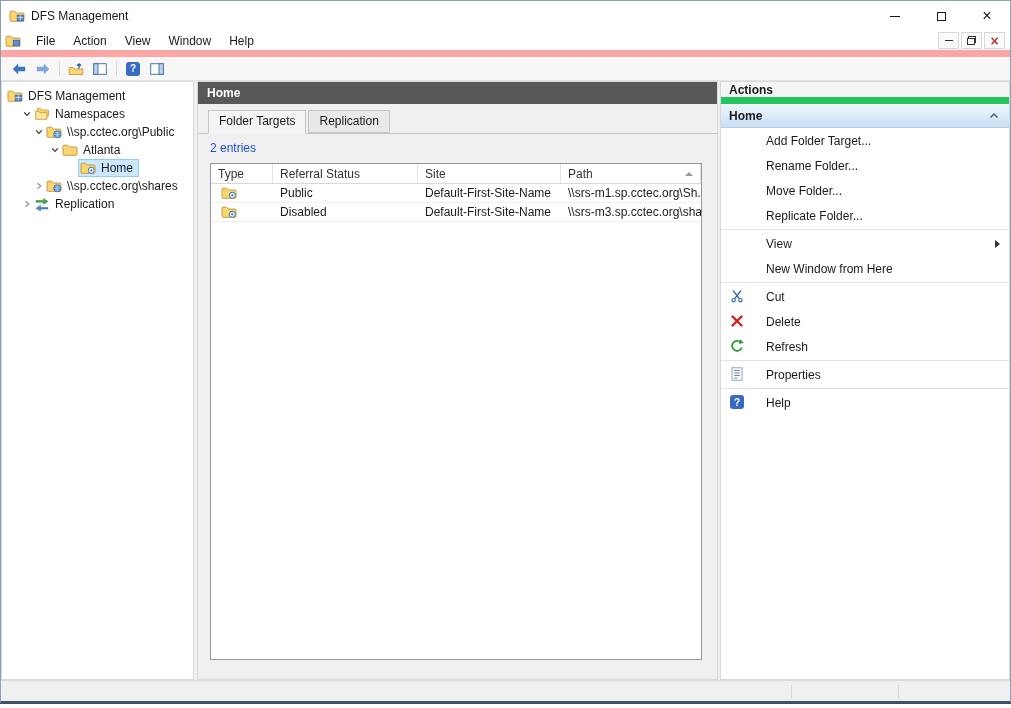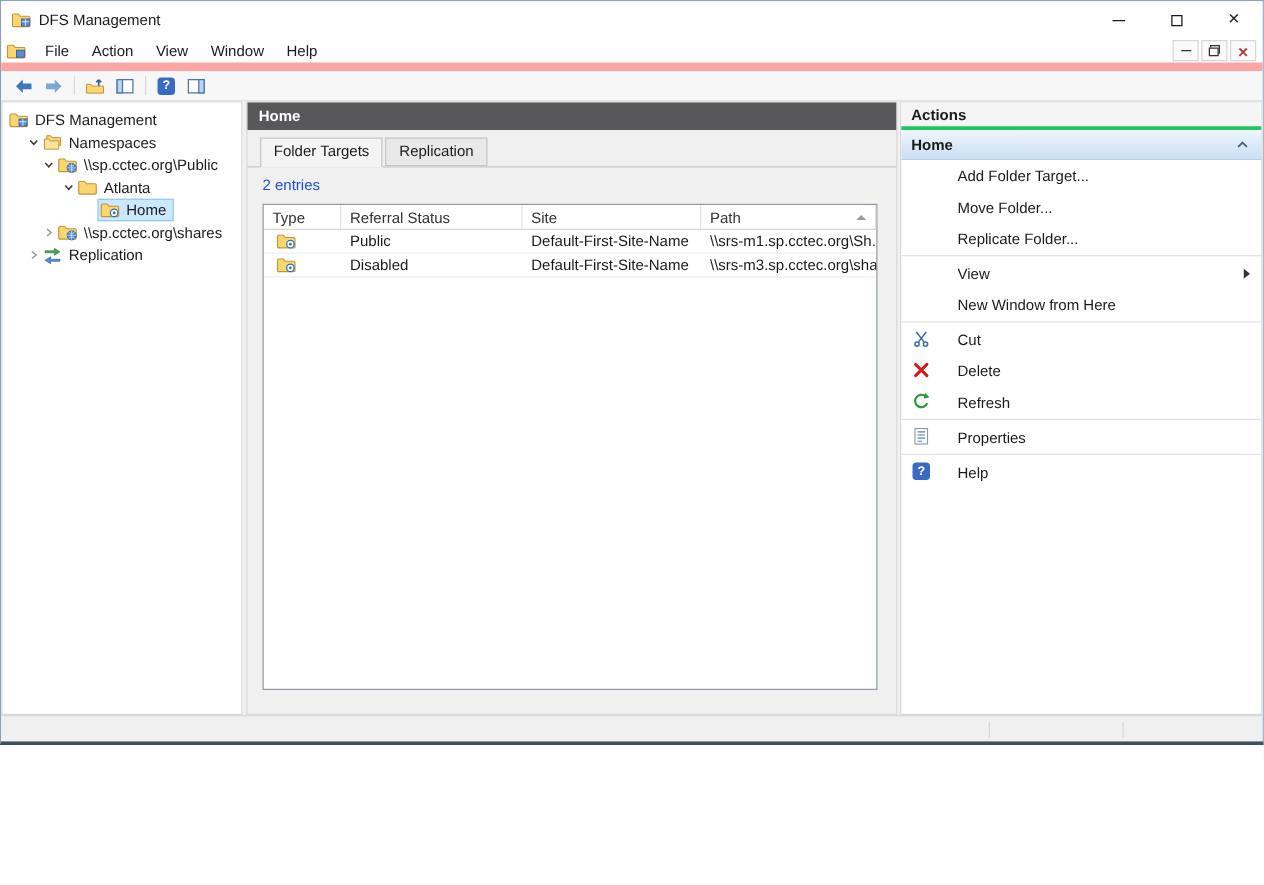--- a/index.html
+++ b/index.html
@@ -1,18 +1,18 @@
 <!DOCTYPE html>
 <html><head>
 <meta charset="utf-8">
 <style>
   * { margin:0; padding:0; box-sizing:border-box; }
   html,body { width:1011px; height:708px; }
   body { font-family:"Liberation Sans","DejaVu Sans",sans-serif; font-size:12px; color:#1a1a1a; background:#fff; overflow:hidden; }
-  .window { position:relative; width:1011px; height:596px; background:#fff; border:1px solid #8ea0b4; border-bottom:3px solid #3c4f63; display:flex; flex-direction:column; }
+  .window { position:relative; width:1011px; height:704px; background:#fff; border:1px solid #8ea0b4; border-bottom:3px solid #3c4f63; display:flex; flex-direction:column; }
 
   
   .titlebar { height:30px; display:flex; align-items:center; background:#fff; flex:0 0 auto; }
   .title-icon { width:16px; height:16px; margin-left:8px; flex:0 0 auto; }
   .title-text { margin-left:6px; font-size:12px; }
   .win-controls { margin-left:auto; display:flex; height:100%; }
   .win-btn { width:46px; height:100%; display:flex; align-items:center; justify-content:center; }
   .glyph-min { width:10px; height:1px; background:#1a1a1a; }
   .glyph-max { width:9px; height:9px; border:1px solid #1a1a1a; }
   .glyph-close { font-size:16px; line-height:1; color:#1a1a1a; }
@@ -60,21 +60,21 @@
   .list-header { display:flex; height:20px; border-bottom:1px solid #d8d8d8; color:#333; flex:0 0 auto; }
   .hcell { padding:3px 0 0 7px; border-right:1px solid #e2e2e2; position:relative; }
   .w-type { width:62px; flex:0 0 auto; } .w-status { width:145px; flex:0 0 auto; } .w-site { width:143px; flex:0 0 auto; } .w-path { flex:1; min-width:0; }
   .sort-asc { position:absolute; right:7px; top:8px; width:0; height:0; border-left:4px solid transparent; border-right:4px solid transparent; border-bottom:4px solid #9a9a9a; }
   .list-row { display:flex; height:19px; align-items:center; border-bottom:1px solid #efefef; flex:0 0 auto; }
   .rcell { padding-left:7px; white-space:nowrap; overflow:hidden; }
   .rcell.w-type { display:flex; align-items:center; padding-left:10px; }
   .list-fill { flex:1; }
 
   
-  .actions-title { height:22px; display:flex; align-items:center; padding-left:8px; font-weight:bold; background:#f5f5f5; border-bottom:3px solid #22c55e; flex:0 0 auto; }
+  .actions-title { height:22px; display:flex; align-items:center; padding-left:8px; font-weight:bold; background:#f5f5f5; border-bottom:7px solid #22c55e; flex:0 0 auto; }
   .section-header { height:24px; background:linear-gradient(#eff6fd,#cbdff4); border-bottom:1px solid #b5cfe7; display:flex; align-items:center; padding:0 8px; font-weight:bold; flex:0 0 auto; }
   .section-chevron { margin-left:auto; width:14px; height:14px; display:flex; align-items:center; justify-content:center; }
   .chev12 { width:12px; height:12px; display:block; }
   .action-item { height:25px; display:flex; align-items:center; padding-left:45px; position:relative; }
   .a-icon { position:absolute; left:8px; top:4px; width:16px; height:16px; display:flex; align-items:center; justify-content:center; }
   .action-sep { height:1px; background:#e3e3e3; margin:1px 0; }
   .submenu-arrow { margin-left:auto; margin-right:9px; width:0; height:0; border-top:4px solid transparent; border-bottom:4px solid transparent; border-left:5px solid #333; }
   .help-badge { width:14px; height:14px; border-radius:3px; background:#3a6bc4; color:#fff; font-weight:bold; font-size:10px; display:flex; align-items:center; justify-content:center; }
 
   
@@ -342,20 +342,23 @@
           <svg class="chev12" viewBox="0 0 12 12">
               <path d="M2.5 7.5 L6 4 L9.5 7.5" fill="none" stroke="#44637f" stroke-width="1.5"></path>
             </svg>
         </span>
       </div>
 
       <div class="action-item">
         <span>Add Folder Target...</span>
       </div>
       <div class="action-item">
+        <span>Rename Folder...</span>
+      </div>
+      <div class="action-item">
         <span>Move Folder...</span>
       </div>
       <div class="action-item">
         <span>Replicate Folder...</span>
       </div>
 
       <div class="action-sep"></div>
 
       <div class="action-item">
         <span>View</span>

